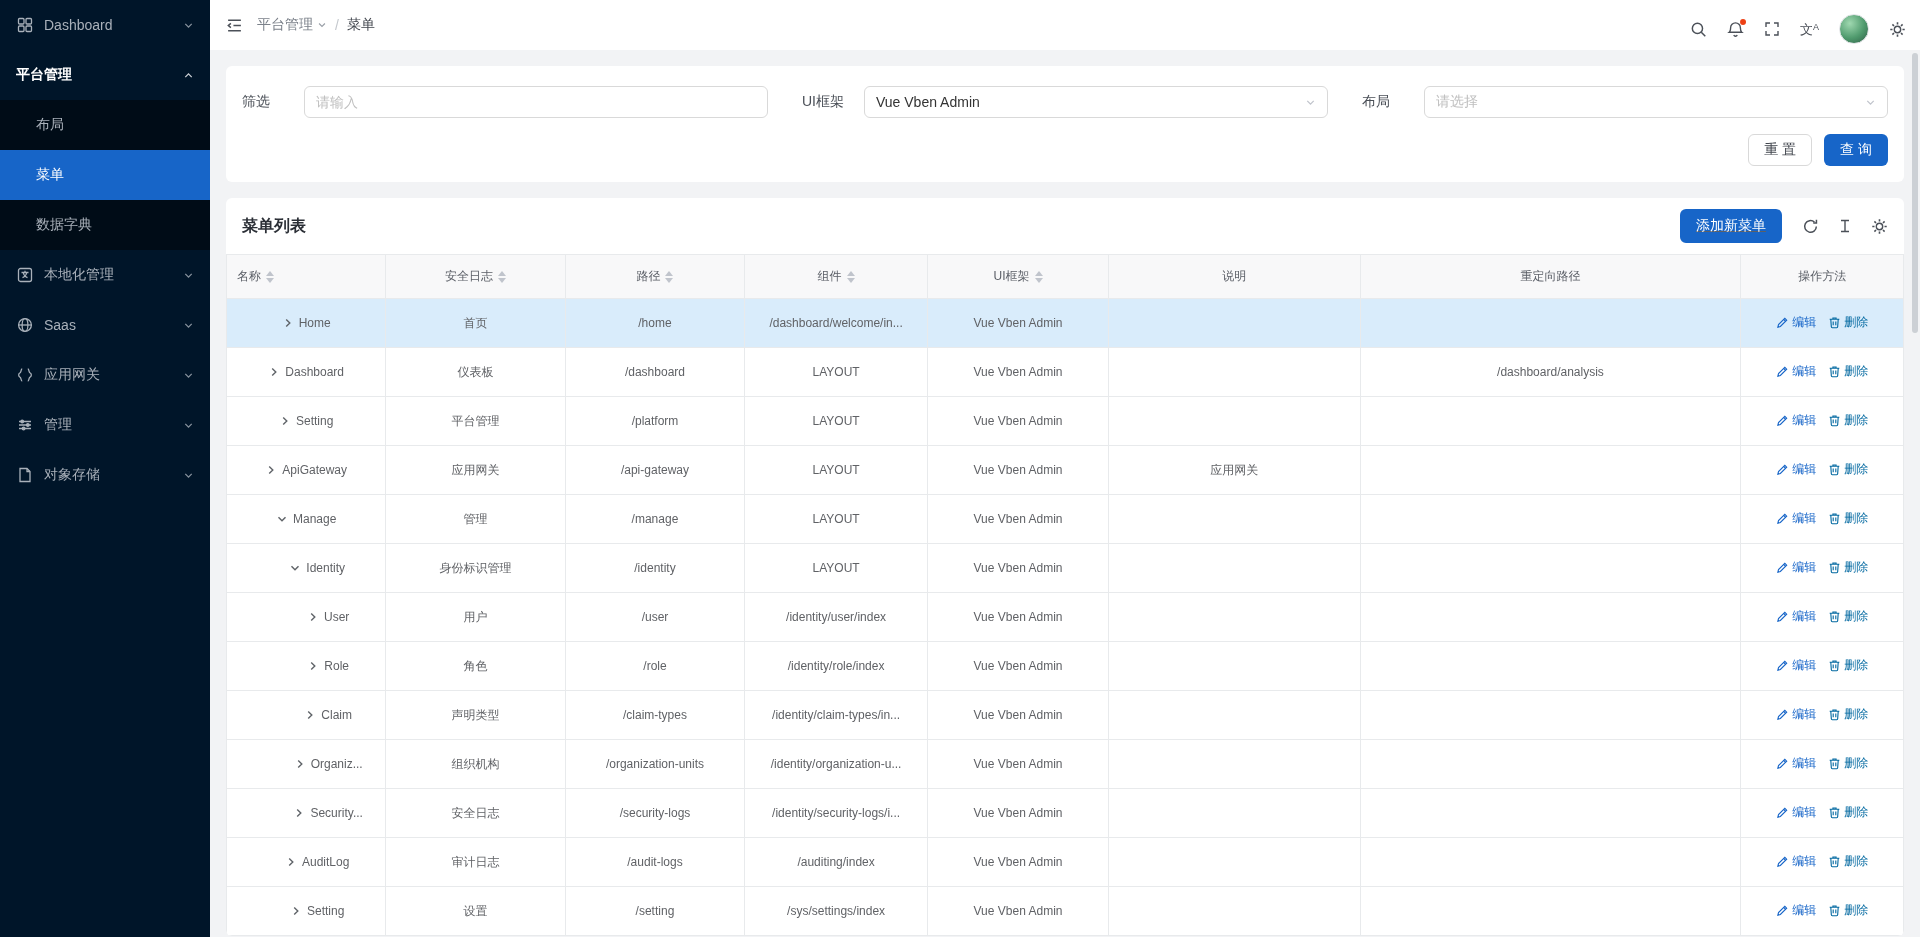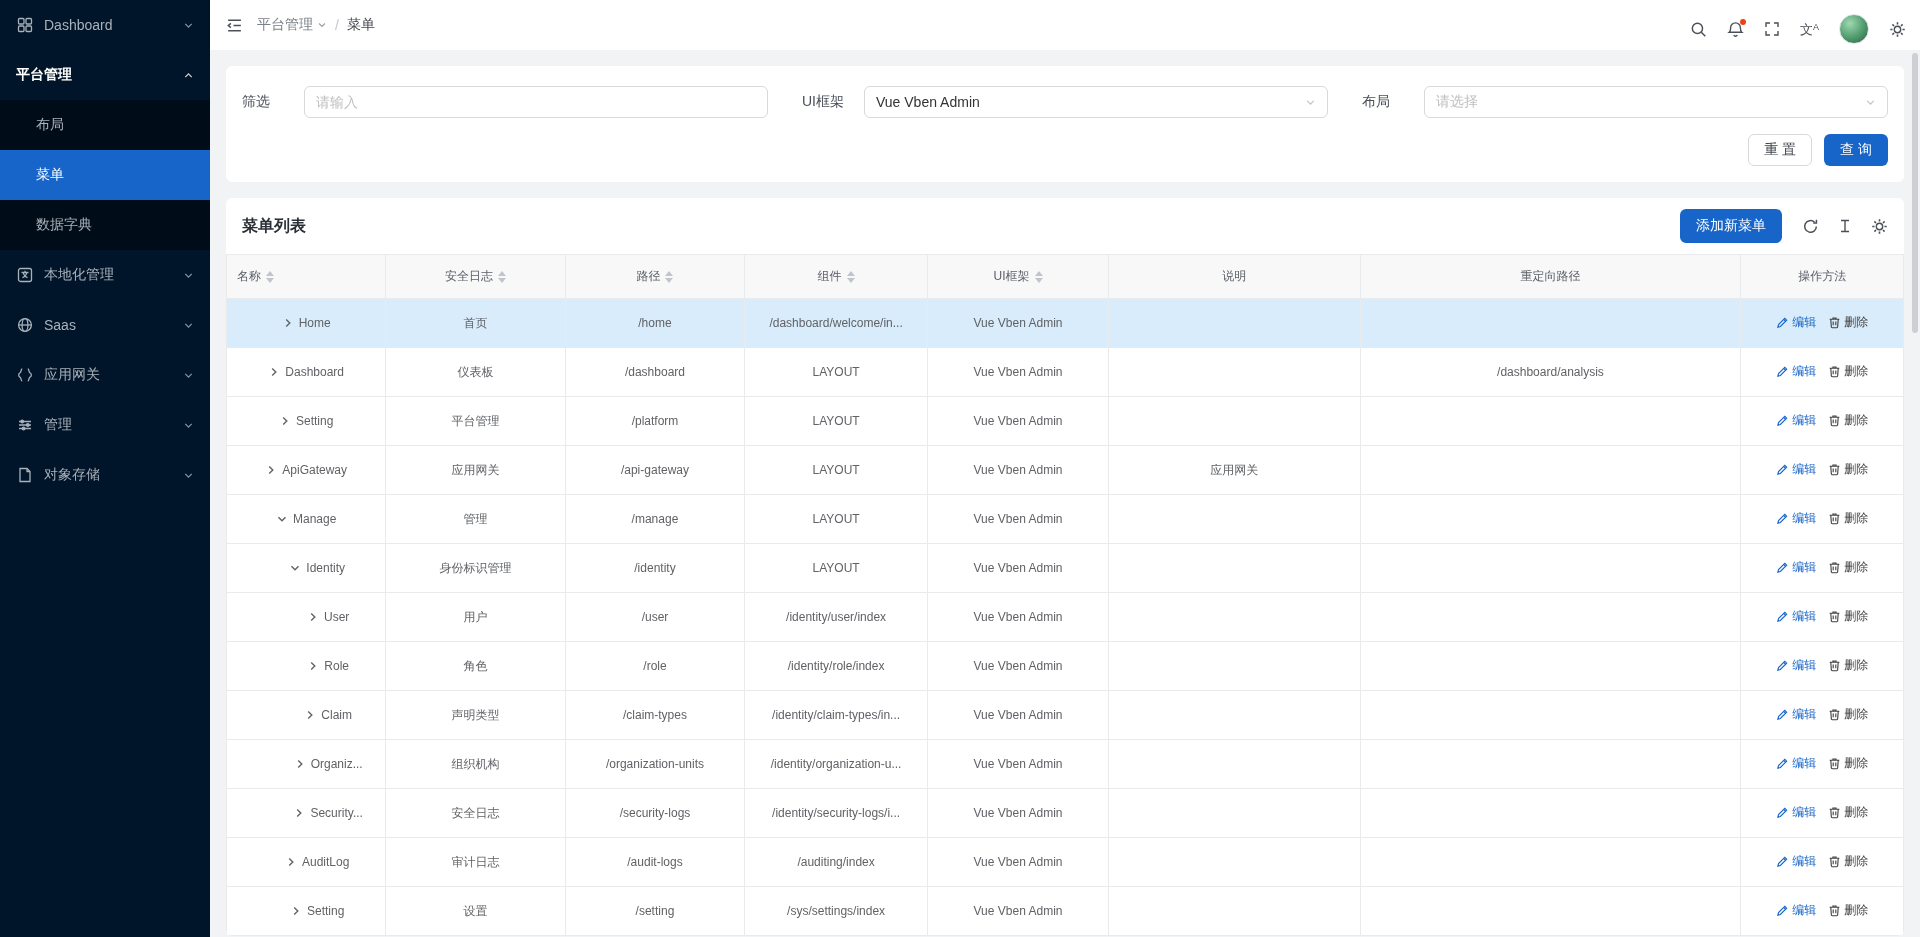--- a/index.html
+++ b/index.html
@@ -58,38 +58,38 @@
   .filter-actions { display:flex; justify-content:flex-end; gap:12px; margin-top:16px; }
   .btn { height:32px; padding:0 15px; border-radius:6px; font-size:14px; display:inline-flex;
     align-items:center; justify-content:center; cursor:pointer; border:1px solid transparent; white-space:nowrap; }
   .btn-default { border-color:#d9d9d9; color:#40454d; background:#fff; }
   .btn-primary { background:#1765c8; color:#fff; }
 
   
   .table-card { overflow:hidden; }
   .table-toolbar { display:flex; align-items:center; justify-content:space-between; padding:11px 16px; }
   .table-title { font-size:16px; font-weight:600; color:#2b2f36; }
-  .toolbar-right { display:flex; gap:18px; color:#5c6066; }
+  .toolbar-right { display:flex; gap:18px; color:#5c6066;text-decoration:underline; }
   .toolbar-right .btn-primary { height:34px; margin-right:2px; }
   .grid-table { width:100%; border-collapse:collapse; table-layout:fixed; font-size:12px; }
   .grid-table th, .grid-table td { border:1px solid #e8eaec; height:49px; padding:0 10px;
     text-align:center; color:#606266; overflow:hidden; white-space:nowrap; text-overflow:ellipsis; }
   .grid-table th { background:#f8f8f9; height:44px; font-weight:500; color:#5a5e66; }
   .grid-table th.col-name { text-align:left; }
   tr.selected td { background:#d9ecfb; }
   .cell-name { text-align:left; }
   .expand-caret { display:inline-flex; vertical-align:-2px; margin-right:5px; color:#5f6368; cursor:pointer; }
   .sort-carets { display:inline-flex; flex-direction:column; margin-left:5px; vertical-align:middle; cursor:pointer; }
   .sort-carets i { width:0; height:0; border-left:4px solid transparent; border-right:4px solid transparent; display:block; }
   .sort-carets .up { border-bottom:5px solid #c0c4cc; margin-bottom:2px; }
   .sort-carets .down { border-top:5px solid #c0c4cc; }
   .cell-actions { white-space:nowrap; }
   .link { display:inline-flex; align-items:center; gap:3px; cursor:pointer; }
   .link.edit { color:#1765c8; margin-right:12px; }
-  .link.del { color:#404040; }
+  .link.del { color:#0369a1; }
 
   
   .page-scrollbar { position:fixed; right:0; top:50px; bottom:0; width:10px; z-index:30; }
   .page-scrollbar .thumb { position:absolute; right:2px; top:3px; width:6px; height:280px; border-radius:3px; background:#ccd0d5; }
 </style>
 </head>
 <body>
 
 <aside class="sidebar">
   <nav class="menu">

